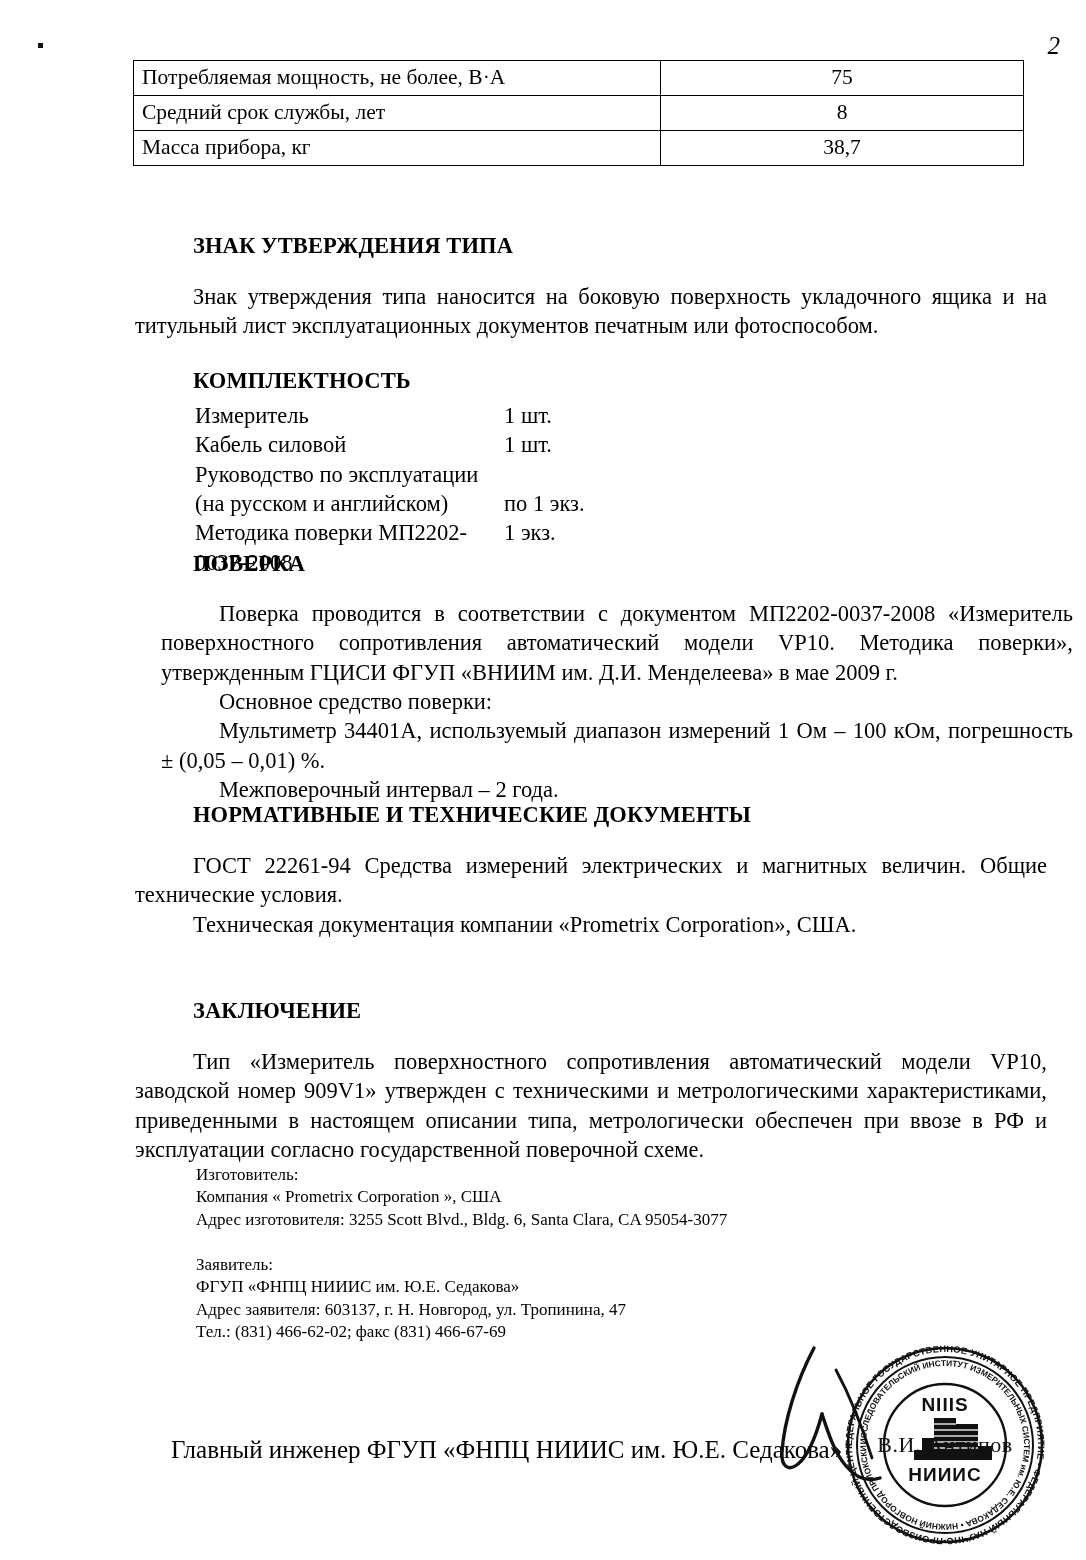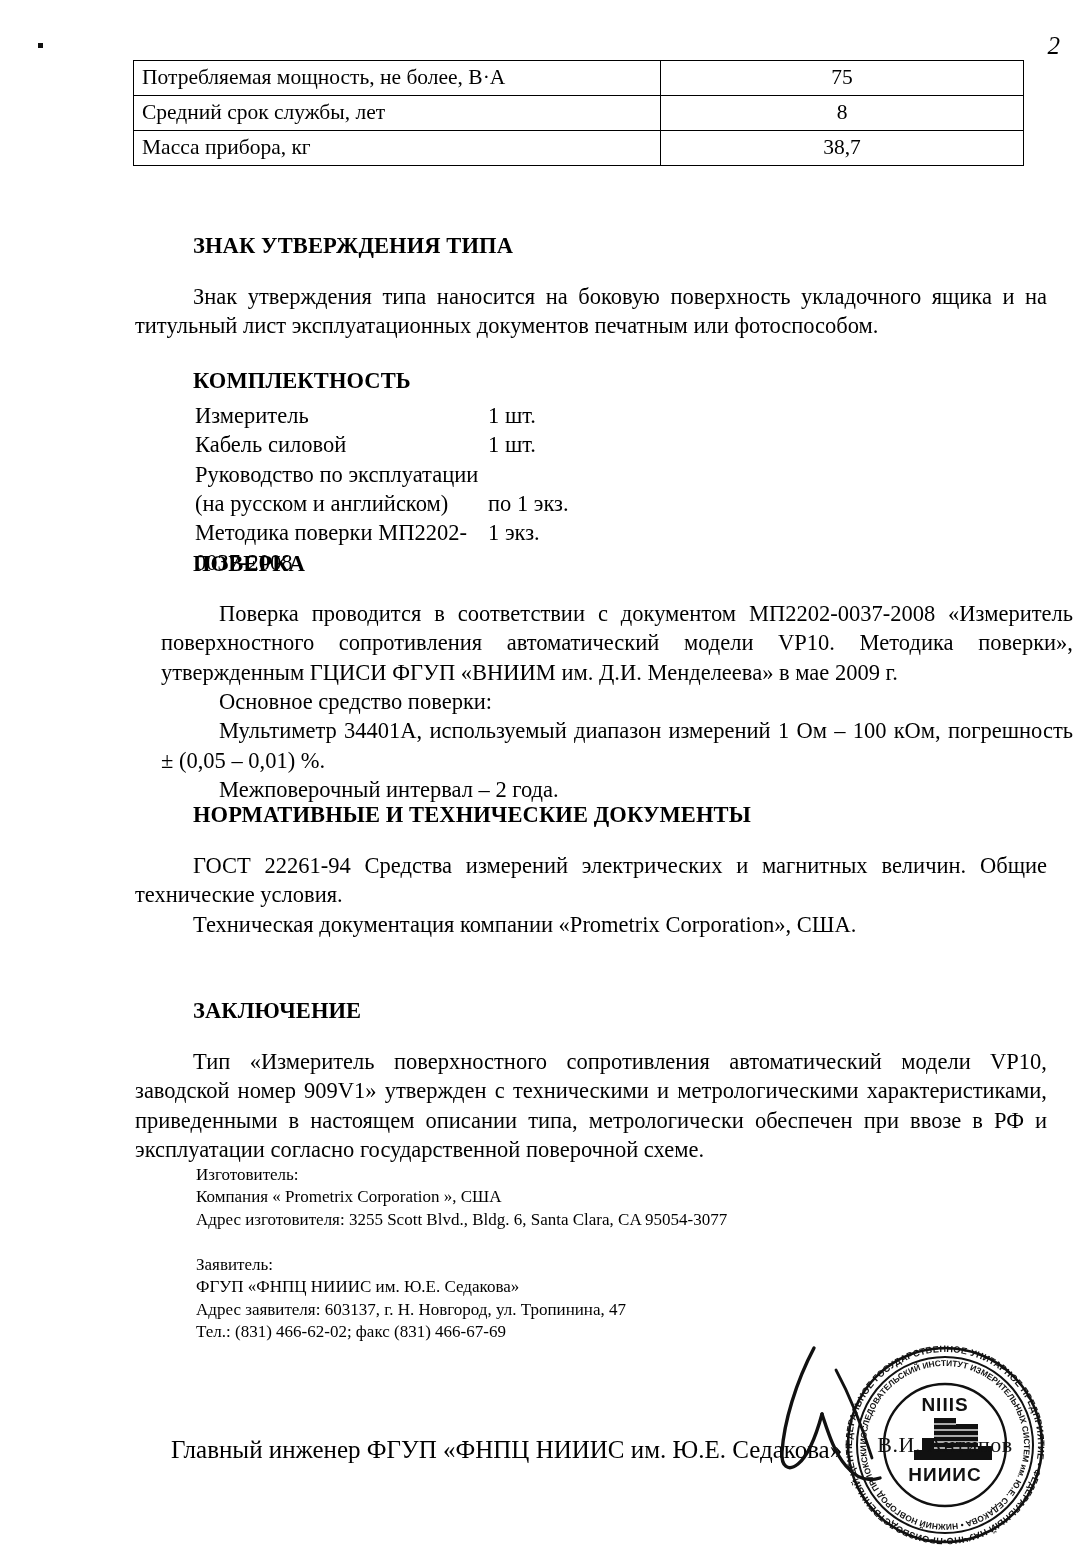--- a/index.html
+++ b/index.html
@@ -84,21 +84,21 @@
   }
   p.para.last { text-align: left; }
   
   .kit-list {
     position: absolute;
     left: 195px;
     width: 700px;
     font-size: 22.5px;
     line-height: 1.305;
   }
-  .kit-row { display: flex; }
+  .kit-row { display: flex; gap: 16px; }
   .kit-row .name  { width: 293px; flex: 0 0 293px; }
   .kit-row .qty   { flex: 1 1 auto; }
   
   .contacts {
     position: absolute;
     left: 196px;
     width: 800px;
     font-size: 17px;
     line-height: 1.315;
   }

